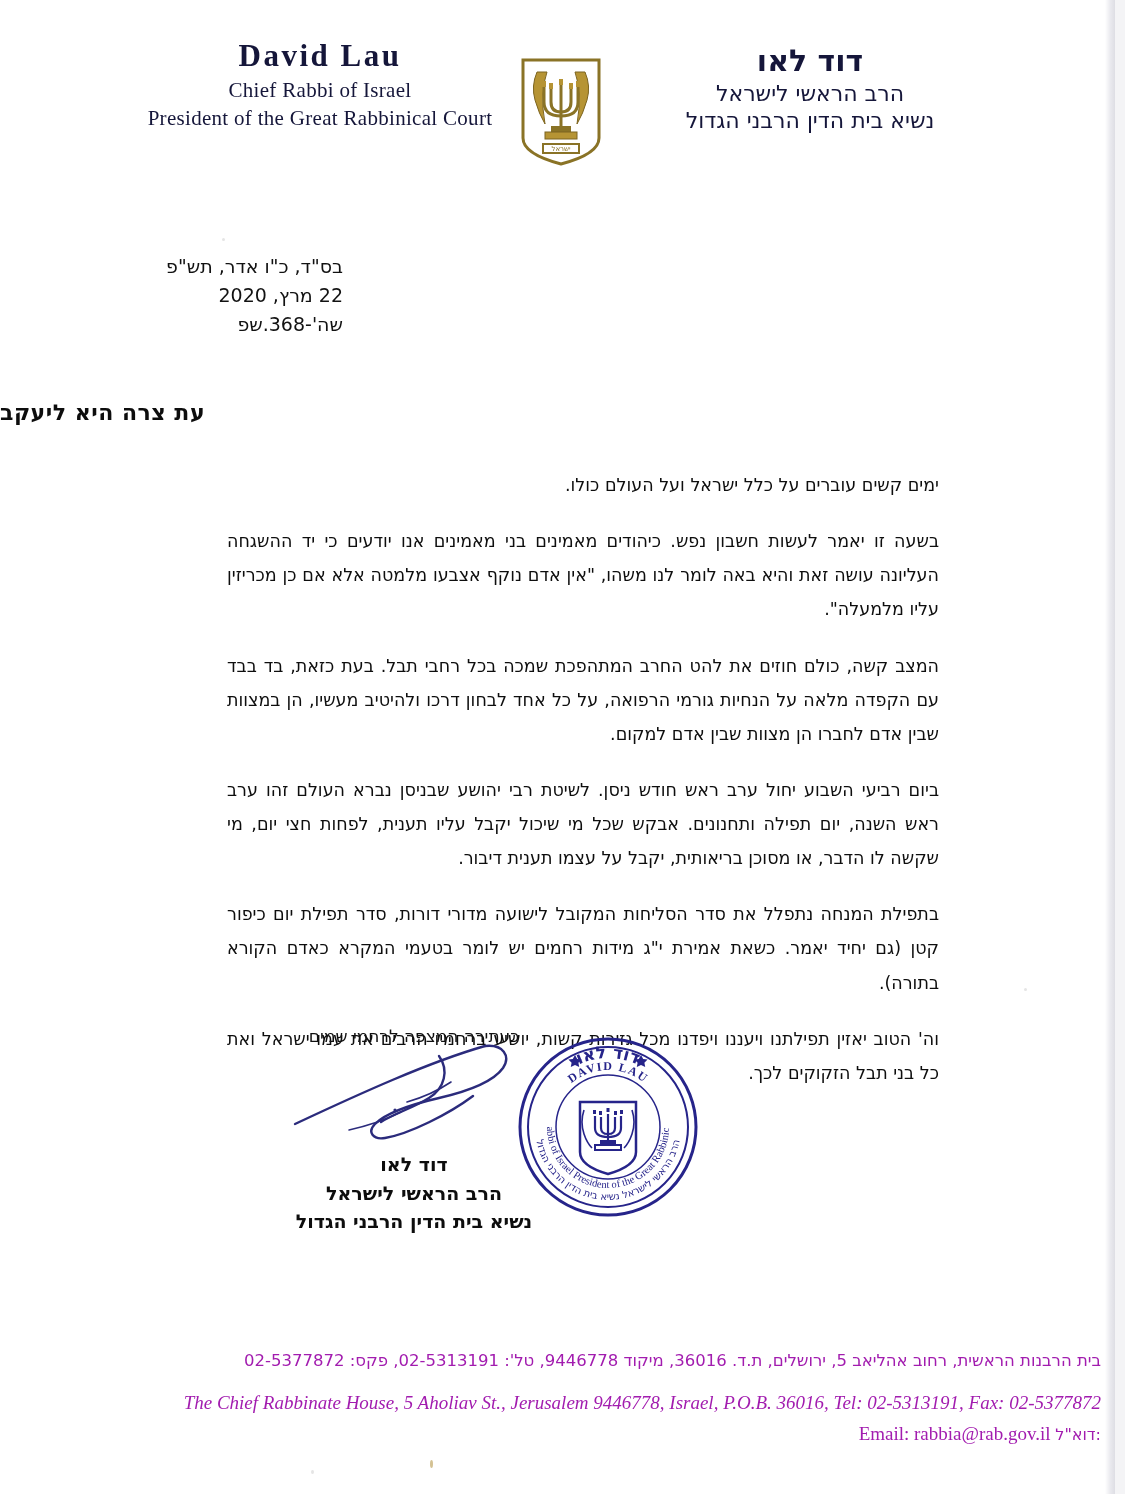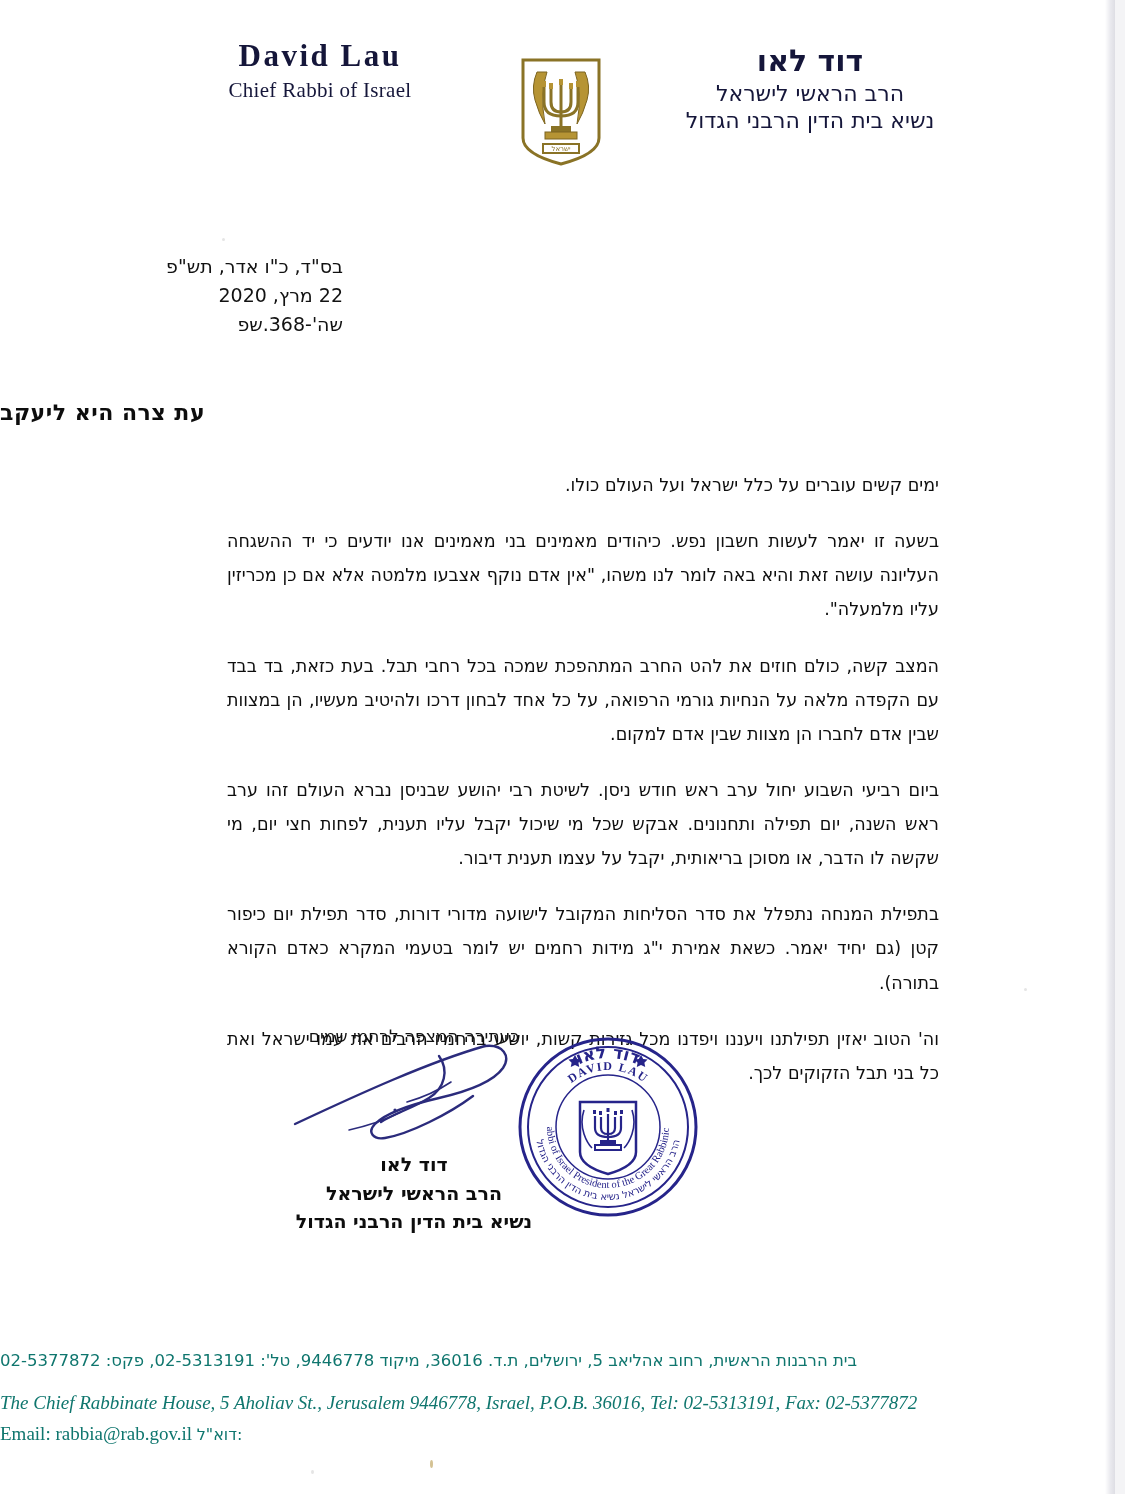--- a/index.html
+++ b/index.html
@@ -94,22 +94,22 @@
   }
   .sign-name .l1{font-size:19px;line-height:1.5;}
   .sign-name .l2{font-size:19px;line-height:1.5;}
   .sign-name .l3{font-size:19px;line-height:1.5;}
 
   
   .seal{position:absolute;top:1032px;left:513px;width:190px;height:190px;}
 
   
   .footer{
-    position:absolute;top:1348px;left:0;width:1101px;text-align:left;
-    color:#0f766e;
+    position:absolute;top:1348px;left:0;width:1101px;text-align:right;
+    color:#a21caf;
   }
   .footer .he{
     direction:rtl;font-family:"DejaVu Sans", sans-serif;
     font-size:16.5px;line-height:1.6;
   }
   .footer .en{
     font-family:"Liberation Serif", serif;font-size:19px;line-height:1.55;margin-top:14px;font-style:italic;
   }
   .footer .mail{
     font-family:"Liberation Serif", serif;font-size:19px;line-height:1.55;margin-top:1px;
@@ -124,20 +124,21 @@
 
 <div class="page">
 
   <div class="edge-strip"></div>
 
   <div class="letterhead">
 
     <div class="lh-en">
       <div class="nm">David Lau</div>
       <div class="r1">Chief Rabbi of Israel</div>
+      <div class="r2">President of the Great Rabbinical Court</div>
     </div>
 
     <div class="emblem">
       <svg viewBox="0 0 92 115" width="92" height="115" aria-hidden="true">
         <path d="M8 6 L84 6 L84 84 Q84 100 46 110 Q8 100 8 84 Z" fill="#ffffff" stroke="#8a7326" stroke-width="3"></path>
         <g fill="#b69434" stroke="#7d6520" stroke-width="1">
           <path d="M22 18 q-6 14 -2 28 q4 14 10 24 q-3 -16 -2 -30 q1 -14 4 -22 z"></path>
           <path d="M70 18 q6 14 2 28 q-4 14 -10 24 q3 -16 2 -30 q-1 -14 -4 -22 z"></path>
         </g>
         <g stroke="#8a7326" stroke-width="3" fill="none">

